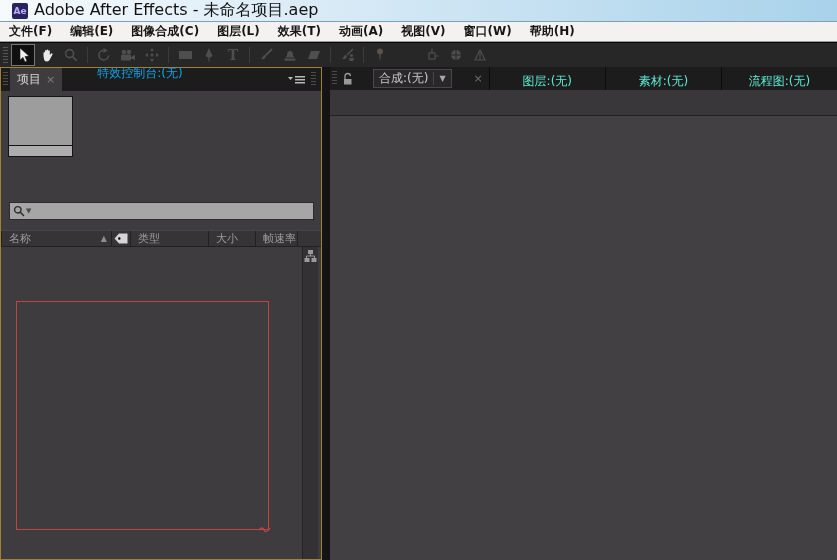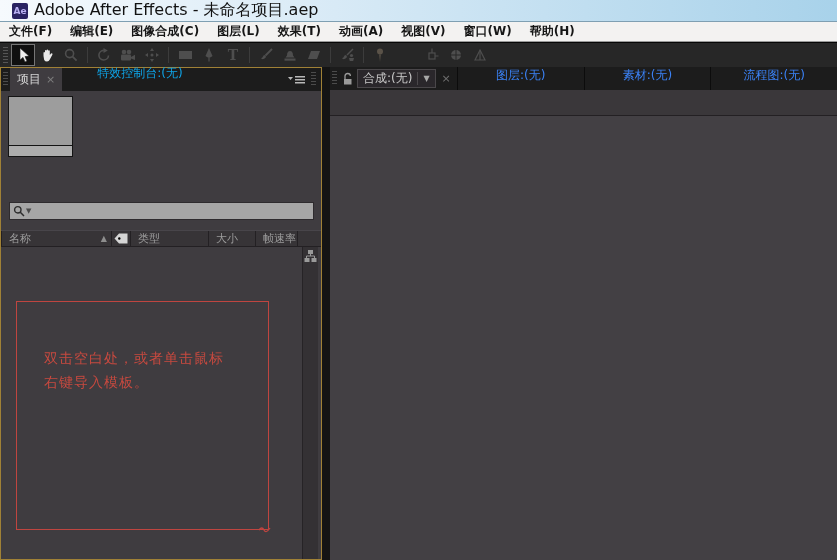--- a/index.html
+++ b/index.html
@@ -114,29 +114,29 @@
   }
   .squiggle{position:absolute;right:-4px;bottom:-5px;}
   
   .right-panel{
     position:absolute;left:330px;top:0;width:507px;height:493px;
     background:#434044;display:flex;flex-direction:column;
   }
   .right-panel .tabstrip{background:#1c1c1c;}
   .lock-btn{display:flex;align-items:center;padding:0 3px;}
   .active-tabbox{
-    display:flex;align-items:center;margin:2px 0;padding:0 5px;
+    display:flex;align-items:center;margin:2px 16px;padding:0 5px;
     background:#2a272b;border:1px solid #4a474a;color:#c9c9c9;font-size:12px;white-space:nowrap;
   }
   .active-tabbox .vline{width:1px;height:13px;background:#4a474a;margin:0 5px;}
   .dd-caret{font-size:8px;color:#a8a8a8;}
   .tab-close-out{display:flex;align-items:center;color:#6f6f6f;font-size:11px;padding:0 6px;}
   .ghost-tab{
-    flex:1;display:flex;align-items:flex-start;justify-content:center;
-    border-left:1px solid #0c0c0c;color:#3b82f6;font-size:12px;white-space:nowrap;
+    flex:1;display:flex;align-items:flex-end;justify-content:center;
+    border-left:1px solid #0c0c0c;color:#5eead4;font-size:12px;white-space:nowrap;
   }
   .viewer-band{height:25px;flex:none;background:#3a373a;border-bottom:1px solid #232023;}
   .viewer-area{flex:1;background:#434044;}
 </style>
 </head>
 <body>
 
 <div class="titlebar">
   <div class="ae-icon">Ae</div>
   <div class="win-title">Adobe After Effects - 未命名项目.aep</div>
@@ -344,24 +344,20 @@
               <rect x="7.5" y="9" width="5" height="4" fill="#9a9a9a"></rect>
             </svg>
         </span>
       </div>
 
       <div class="annotation-box">
         <svg class="squiggle" width="14" height="10" viewBox="0 0 14 10">
             <path d="M1 6 Q4 2 6 6 Q8 10 12 4" fill="none" stroke="#bf4540" stroke-width="1.3"></path>
           </svg>
       </div>
-      <div class="hint-text">
-        <div>双击空白处，或者单击鼠标</div>
-        <div>右键导入模板。</div>
-      </div>
     </div>
   </div>
 
   <div class="right-panel">
     <div class="tabstrip">
       <div class="ts-grip"></div>
       <div class="lock-btn">
         <svg width="12" height="14" viewBox="0 0 12 14">
             <path d="M3 7 L3 4 Q3 1.5 5.7 1.5 Q8.4 1.5 8.4 4" fill="none" stroke="#9a9a9a" stroke-width="1.3"></path>
             <rect x="2" y="7" width="7.5" height="5.5" fill="#9a9a9a"></rect>

